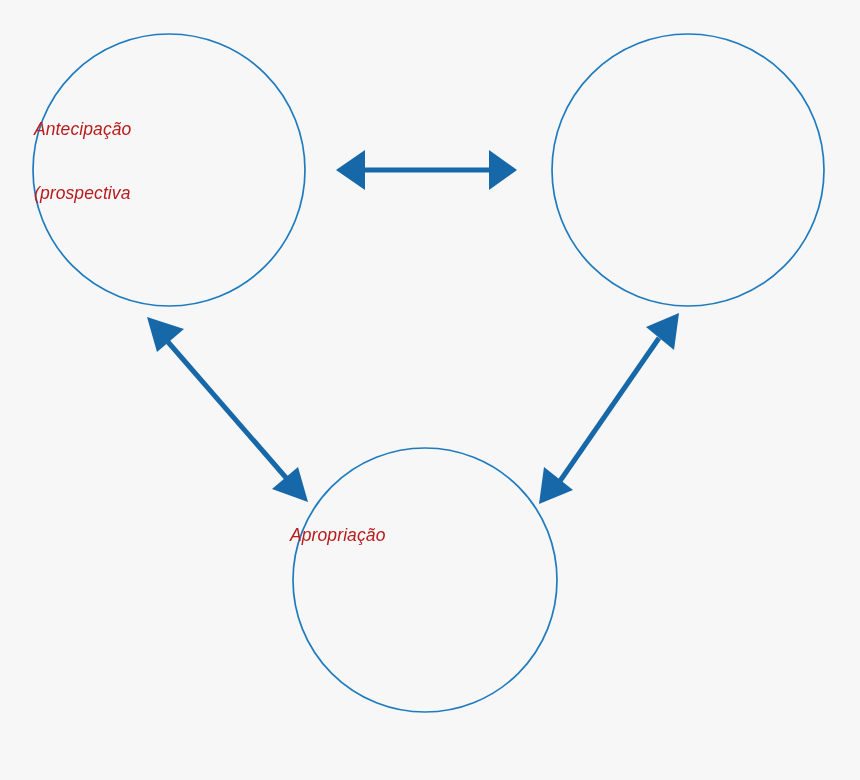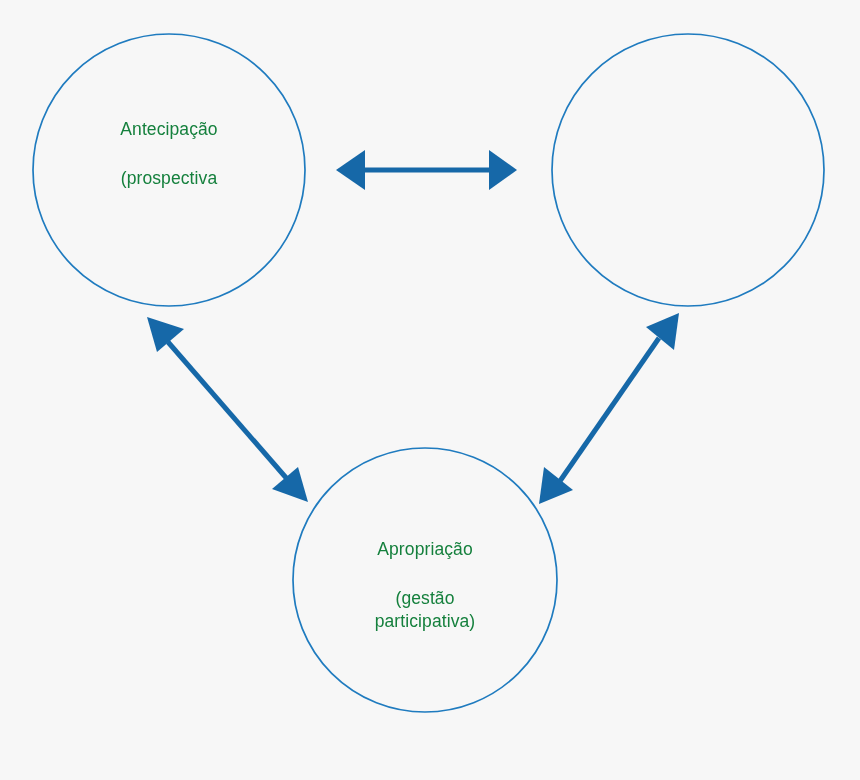--- a/index.html
+++ b/index.html
@@ -23,59 +23,59 @@
   #diagram-svg {
     position: absolute;
     left: 0;
     top: 0;
     width: 860px;
     height: 780px;
     display: block;
   }
   .node-label {
     position: absolute;
-    text-align: center;
-    color: #15803d;
+    color: #b91c1c;
     line-height: 1.32;
     pointer-events: none;
     user-select: none;
+    font-style: italic;
   }
   .node-title {
     display: block;
     font-size: 17.5px;
     font-weight: 400;
     letter-spacing: 0.1px;
     white-space: nowrap;
   }
   .node-sub {
     display: block;
     font-size: 17.5px;
     font-weight: 400;
     letter-spacing: 0.1px;
-    margin-top: 26px;
+    margin-top: 41px;
   }
   .node-sub .sub-line {
     display: block;
     white-space: nowrap;
   }
 
   
   #label-antecipacao {
     left: 34px;
     top: 118px;
     width: 270px;
   }
   #label-acao {
     left: 551px;
     top: 118px;
     width: 274px;
   }
   #label-apropriacao {
     left: 290px;
-    top: 538px;
+    top: 524px;
     width: 270px;
   }
 </style>
 </head>
 <body>
 
 <div id="diagram-root">
 
   <svg id="diagram-svg" viewBox="0 0 860 780" xmlns="http://www.w3.org/2000/svg">
 
@@ -116,19 +116,15 @@
   <div class="node-label" id="label-antecipacao">
     <span class="node-title">Antecipação</span>
     <span class="node-sub">
       <span class="sub-line">(prospectiva</span>
     </span>
   </div>
 
 
   <div class="node-label" id="label-apropriacao">
     <span class="node-title">Apropriação</span>
-    <span class="node-sub">
-      <span class="sub-line">(gestão</span>
-      <span class="sub-line">participativa)</span>
-    </span>
   </div>
 
 </div>
 
 </body></html>

